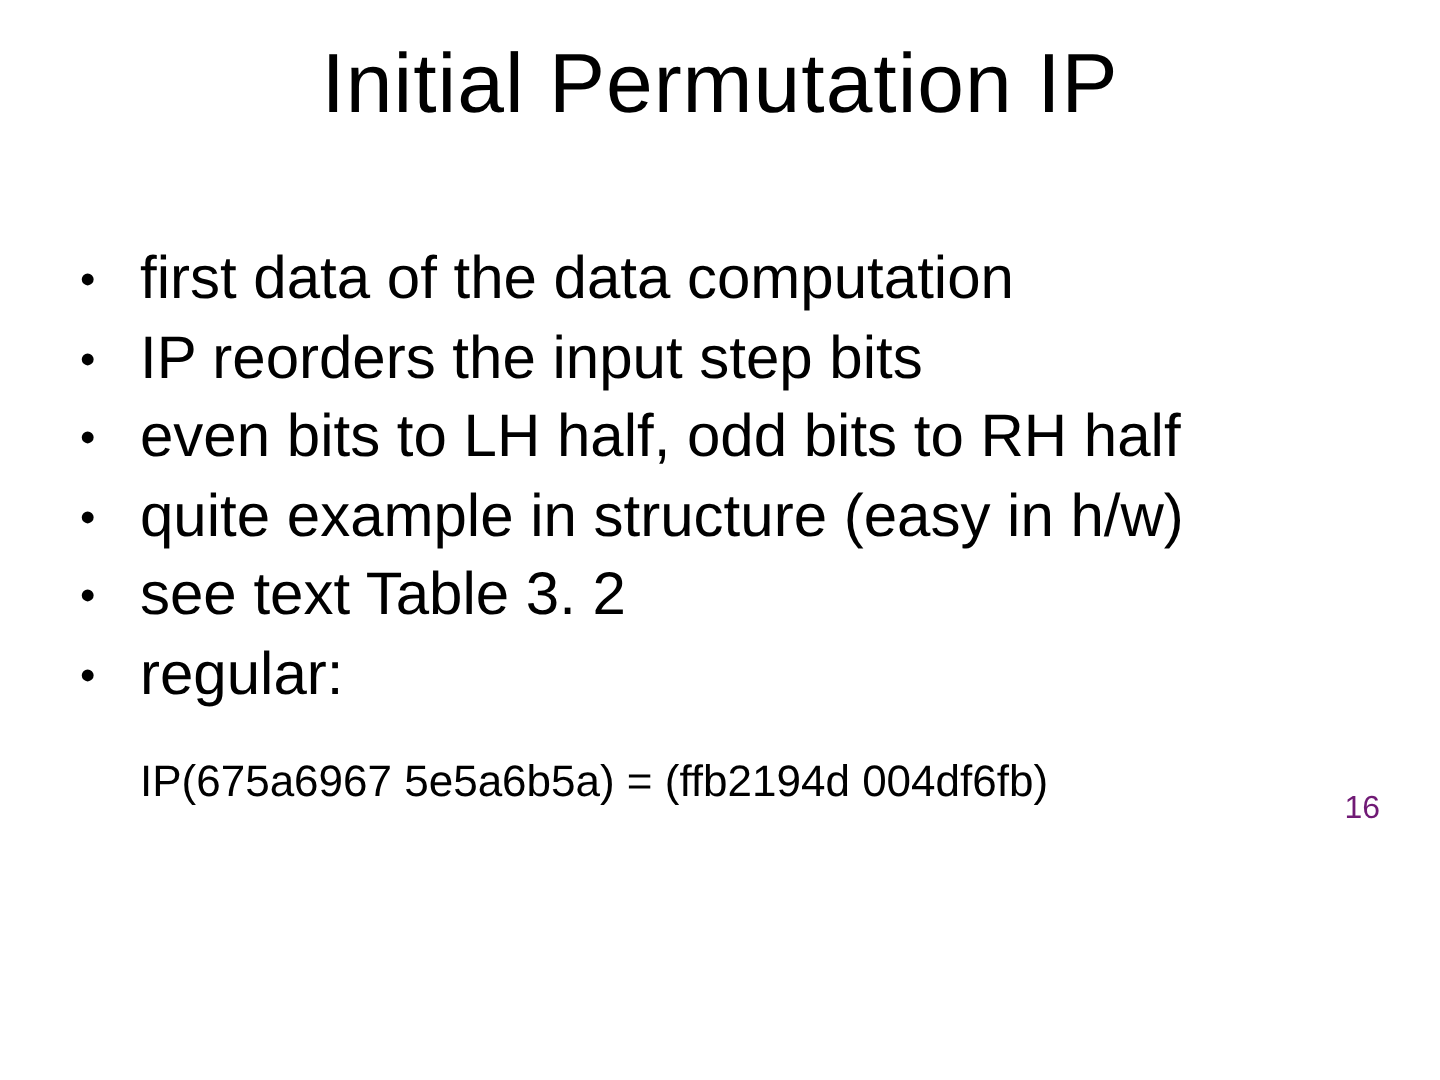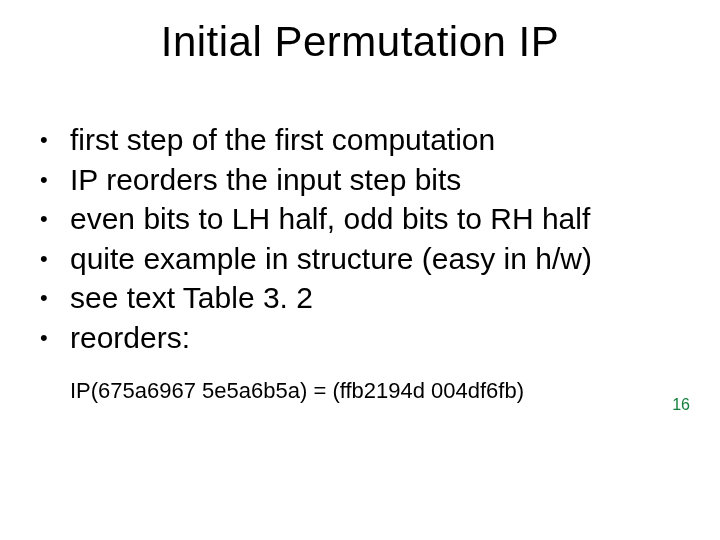--- a/index.html
+++ b/index.html
@@ -57,55 +57,55 @@
     margin-top: 20px;
     padding-left: 30px;
     letter-spacing: 0px;
   }
   .page-number {
     position: absolute;
     bottom: 22px;
     right: 30px;
     font-family: Arial, sans-serif;
     font-size: 16px;
-    color: #15803d;
+    color: #701a75;
   }
 </style>
 </head>
 <body>
 
 <div class="slide">
 
   <div class="title">Initial Permutation IP</div>
 
   <div class="body">
 
     <div class="bullet-row">
       <div class="bullet-marker">•</div>
-      <div class="bullet-text">first step of the first computation</div>
+      <div class="bullet-text">first data of the data computation</div>
     </div>
     <div class="bullet-row">
       <div class="bullet-marker">•</div>
       <div class="bullet-text">IP reorders the input step bits</div>
     </div>
     <div class="bullet-row">
       <div class="bullet-marker">•</div>
       <div class="bullet-text">even bits to LH half, odd bits to RH half</div>
     </div>
     <div class="bullet-row">
       <div class="bullet-marker">•</div>
       <div class="bullet-text">quite example in structure (easy in h/w)</div>
     </div>
     <div class="bullet-row">
       <div class="bullet-marker">•</div>
       <div class="bullet-text">see text Table 3. 2</div>
     </div>
     <div class="bullet-row">
       <div class="bullet-marker">•</div>
-      <div class="bullet-text">reorders:</div>
+      <div class="bullet-text">regular:</div>
     </div>
 
     <div class="code-line">IP(675a6967 5e5a6b5a) = (ffb2194d 004df6fb)</div>
 
   </div>
 
   <div class="page-number">16</div>
 
 </div>
 

